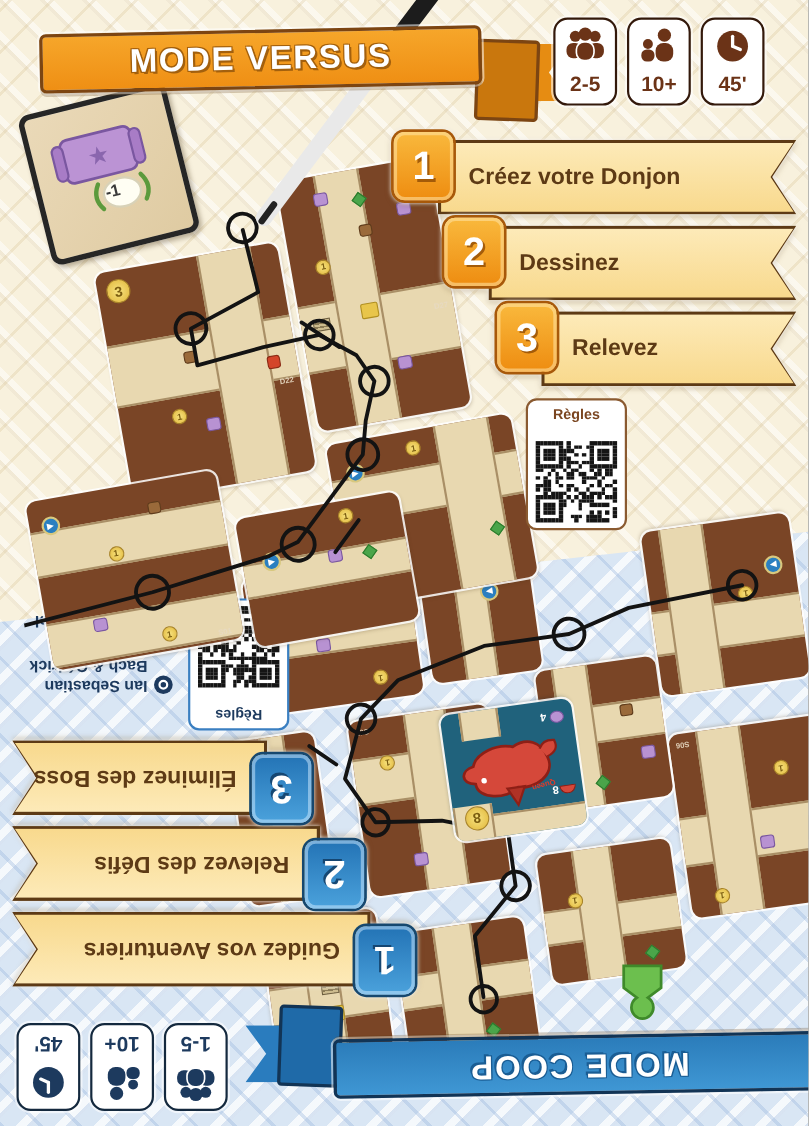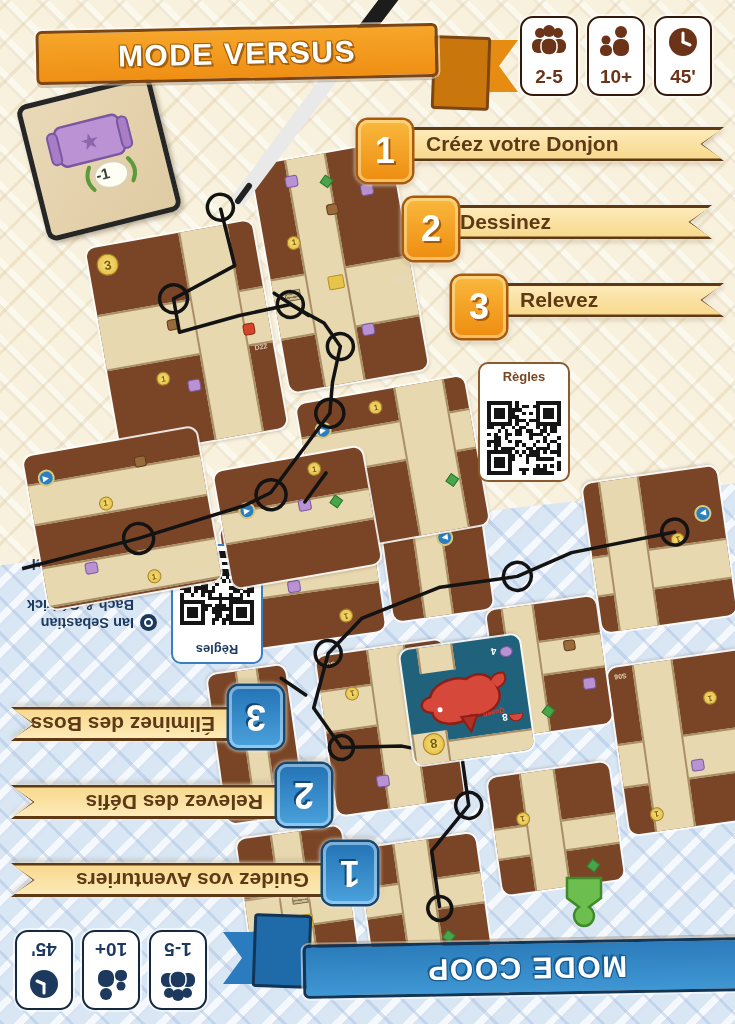--- a/index.html
+++ b/index.html
@@ -31,21 +31,21 @@
   .banner-tail { position:absolute; z-index:23; }
 
   
   .step { position:absolute; z-index:25; filter:drop-shadow(0 0 2px rgba(255,255,255,.95)) drop-shadow(0 2px 2px rgba(110,80,30,.3)); }
   .stile { position:absolute; width:54px; height:62px; border-radius:10px; z-index:2;
     display:flex; align-items:center; justify-content:center; font-size:36px; font-weight:bold; color:#fff; }
   .stile.orange { background:linear-gradient(#f9b93d,#ee8c10); box-shadow:inset 0 0 0 3px rgba(255,230,170,.55), 0 0 0 2.5px #a8590a;
     text-shadow:2px 2px 0 rgba(150,80,5,.85); }
   .stile.blue { background:linear-gradient(#4ba2dc,#2373b5); box-shadow:inset 0 0 0 3px rgba(210,235,255,.5), 0 0 0 2.5px #16486f;
     text-shadow:2px 2px 0 rgba(16,60,100,.85); }
-  .ribbon { position:absolute; height:34px; }
+  .ribbon { position:absolute; height:68px; }
   .rb-outer { position:absolute; inset:0; background:#5d3a15;
     clip-path:polygon(0 0,100% 0,calc(100% - 22px) 50%,100% 100%,0 100%); }
   .rb-inner { position:absolute; inset:2.5px; background:linear-gradient(#fdeab8,#f8d avoid98d); background:linear-gradient(#fdeab8,#f8d98d);
     clip-path:polygon(0 0,100% 0,calc(100% - 21px) 50%,100% 100%,0 100%); }
   .rb-label { position:absolute; inset:0; display:flex; align-items:center; padding-left:28px;
     font-size:21px; font-weight:bold; color:#5d3a15; }
 
   
   .badges { position:absolute; z-index:25; display:flex; gap:9px; }
   .badge { width:58px; height:80px; background:#fff; border:2.5px solid #33190b; border-radius:13px;
@@ -118,21 +118,21 @@
   <div class="bg-bottom"></div>
 
   <div class="banner-fold" style="left:432px; top:36px; width:58px; height:74px; background:#c9770d; transform:rotate(2deg);"></div>
   <div class="banner-tail" style="left:468px; top:40px; width:50px; height:52px; background:#e68c12;
        clip-path:polygon(0 0,100% 0,62% 50%,100% 100%,0 100%);"></div>
   <div class="mode-banner" style="left:36px; top:27px; width:402px; height:54px; transform:rotate(-1.2deg);
        background:linear-gradient(#f6a62a,#ef8f14);">
     <span class="mb-title">MODE VERSUS</span>
   </div>
 
-  <div class="badges" style="left:520px; top:16px;">
+  <div class="badges" style="left:503px; top:16px;">
     <div class="badge">
       <span>
         <svg width="40" height="36" viewBox="0 0 40 36">
             <g fill="#6b3317">
           <circle cx="11" cy="9" r="5"></circle>
               <circle cx="29" cy="9" r="5"></circle>
               <circle cx="20" cy="7" r="6"></circle>
           <rect x="3" y="15" width="14" height="14" rx="6"></rect>
               <rect x="23" y="15" width="14" height="14" rx="6"></rect>
           <rect x="12" y="14" width="16" height="17" rx="7" stroke="#fff" stroke-width="1.5"></rect>
@@ -254,21 +254,21 @@
 
   <div class="step" style="left:358px; top:120px; width:366px; height:64px;">
     <div class="ribbon" style="left:40px; top:7px; width:326px;">
       <div class="rb-outer"></div>
         <div class="rb-inner"></div>
       <div class="rb-label">Créez votre Donjon</div>
     </div>
     <div class="stile orange" style="left:0; top:0;">1</div>
   </div>
   <div class="step" style="left:404px; top:198px; width:320px; height:64px;">
-    <div class="ribbon" style="left:28px; top:7px; width:280px;text-decoration:underline;">
+    <div class="ribbon" style="left:40px; top:7px; width:280px;text-decoration:underline;">
       <div class="rb-outer"></div>
         <div class="rb-inner"></div>
       <div class="rb-label">Dessinez</div>
     </div>
     <div class="stile orange" style="left:0; top:0;">2</div>
   </div>
   <div class="step" style="left:452px; top:276px; width:272px; height:64px;">
     <div class="ribbon" style="left:40px; top:7px; width:232px;">
       <div class="rb-outer"></div>
         <div class="rb-inner"></div>

